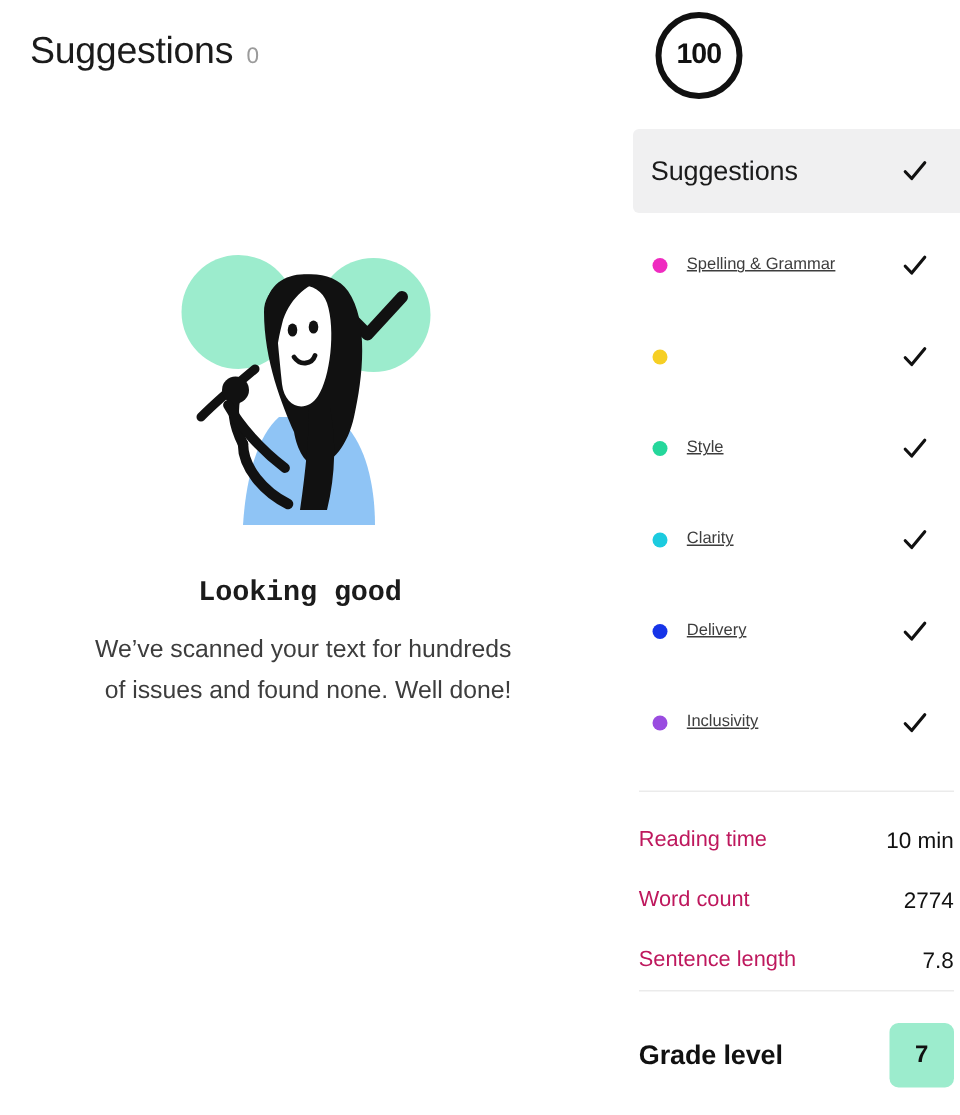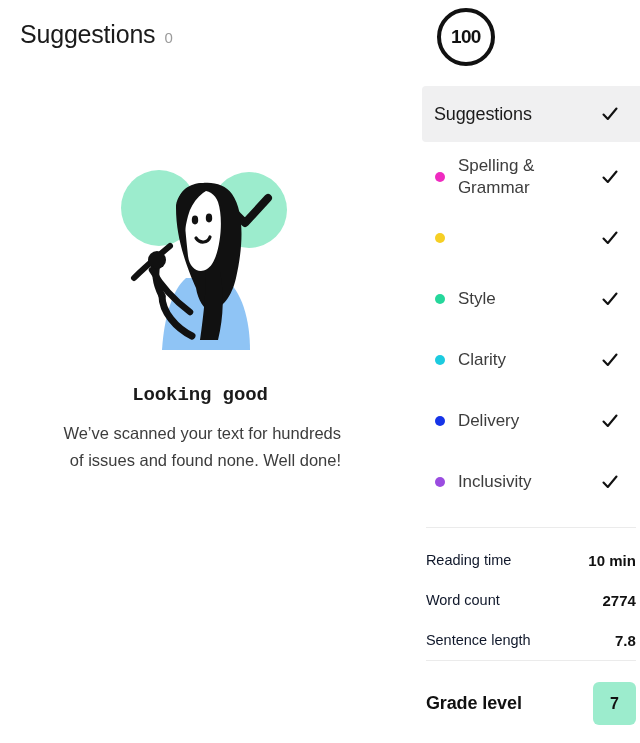--- a/index.html
+++ b/index.html
@@ -165,23 +165,24 @@
     left: 13px;
     width: 10px;
     height: 10px;
     border-radius: 50%;
   }
 
   .cat-label {
     position: absolute;
     left: 36px;
     width: 128px;
-    font-size: 17px;
+    font-size: 11px;
     line-height: 1.28;
     color: #3d3d3d;
+    text-decoration: underline;
   }
 
   .divider {
     position: absolute;
     left: 12px;
     width: 210px;
     height: 1px;
     background: #ebebeb;
   }
 
@@ -195,26 +196,26 @@
   .stat-row {
     position: relative;
     height: 40px;
     display: flex;
     align-items: center;
     justify-content: space-between;
   }
 
   .stat-label {
     font-size: 14.5px;
-    color: #0f172a;
+    color: #be185d;
   }
 
   .stat-value {
     font-size: 15px;
-    font-weight: 700;
+    font-weight: 400;
     color: #111111;
   }
 
   .grade-row {
     position: absolute;
     left: 12px;
     top: 682px;
     width: 210px;
     display: flex;
     align-items: center;

